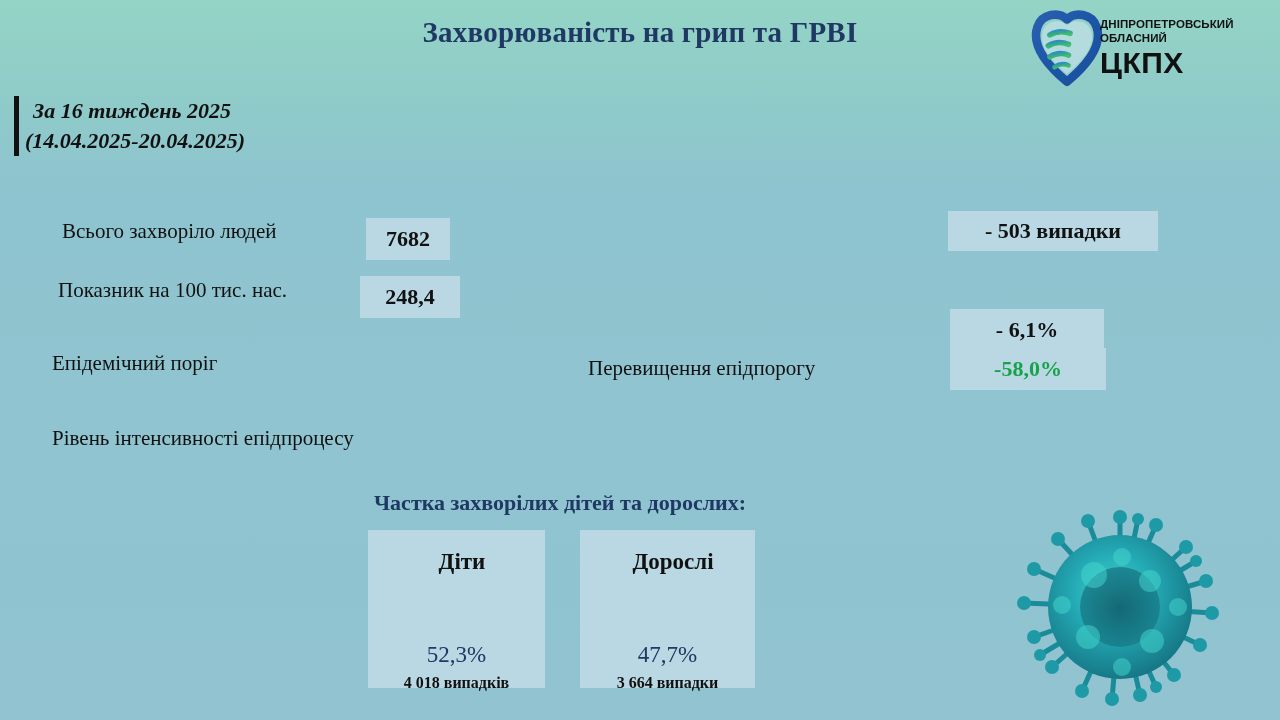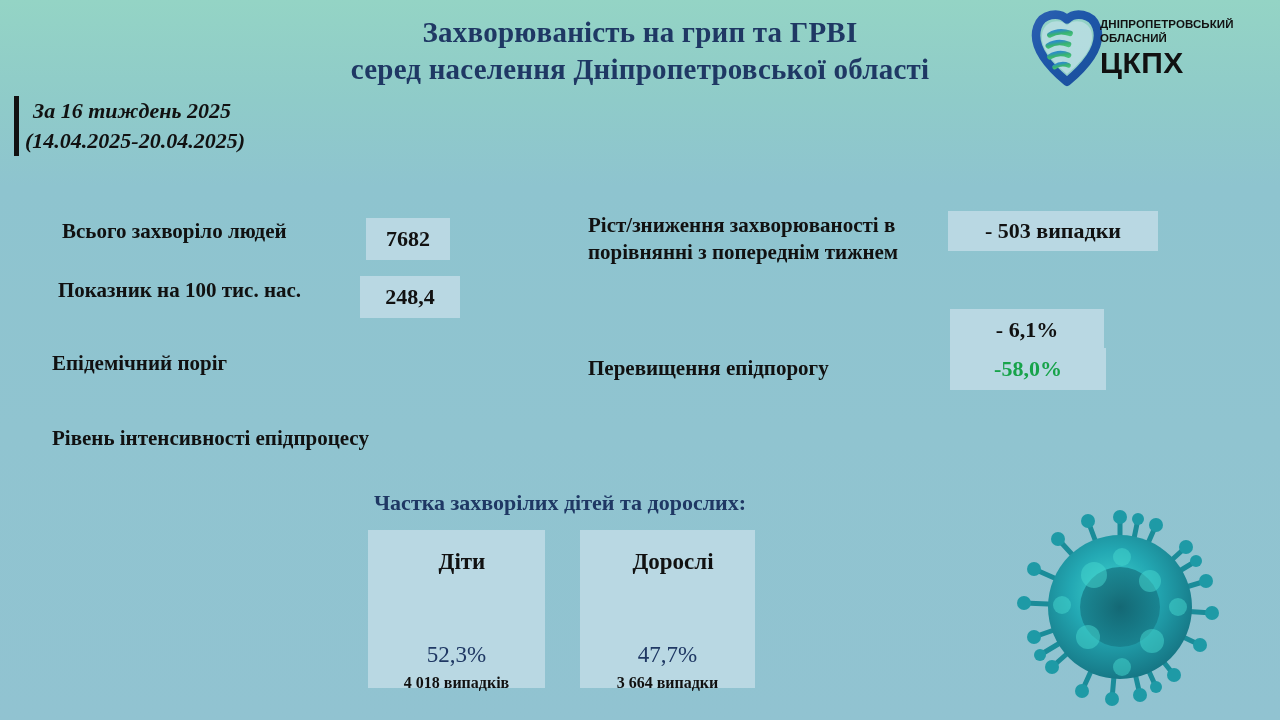--- a/index.html
+++ b/index.html
@@ -100,21 +100,21 @@
     color: #111111;
     font-weight: bold;
     font-size: 22px;
     white-space: nowrap;
   }
   .chip.green { color: #17a34a; }
 
   .stat-label {
     position: absolute;
     color: #111111;
-    font-weight: bold;
+    font-weight: normal;
     font-size: 21px;
     line-height: 27px;
     white-space: nowrap;
   }
   .stat-label.wrap { white-space: normal; }
 
   
   #label-total    { left: 62px;  top: 218px; }
   #label-rate     { left: 58px;  top: 277px; }
   #label-threshold{ left: 52px;  top: 350px; }
@@ -195,21 +195,20 @@
     height: 225px;
   }
 </style>
 </head>
 <body>
 
 <div id="stage">
 
   <div id="title">
     <span class="title-line">Захворюваність на грип та ГРВІ</span>
-    <span class="title-line">серед населення Дніпропетровської області</span>
   </div>
 
   <div id="logo">
     <svg id="logo-mark" viewBox="0 0 100 100">
       <defs>
         <linearGradient id="shieldGrad" x1="0" y1="0" x2="1" y2="1">
           <stop offset="0%" stop-color="#2b5fb0"></stop>
           <stop offset="45%" stop-color="#1d56a8"></stop>
           <stop offset="100%" stop-color="#1b4f9c"></stop>
         </linearGradient>
@@ -239,21 +238,20 @@
   </div>
 
   <div class="stat-label" id="label-total">Всього захворіло людей</div>
   <div class="chip" id="chip-total">7682</div>
 
   <div class="stat-label" id="label-rate">Показник на 100 тис. нас.</div>
   <div class="chip" id="chip-rate">248,4</div>
 
   <div class="stat-label" id="label-threshold">Епідемічний поріг</div>
 
-  <div class="stat-label wrap" id="label-change">Ріст/зниження захворюваності в порівнянні з попереднім тижнем</div>
   <div class="chip" id="chip-change-cases">- 503 випадки</div>
   <div class="chip" id="chip-change-pct">- 6,1%</div>
 
   <div class="stat-label" id="label-excess">Перевищення епідпорогу</div>
   <div class="chip green" id="chip-excess">-58,0%</div>
 
   <div class="stat-label" id="label-intensity">Рівень інтенсивності епідпроцесу</div>
 
   <div id="share-title">Частка захворілих дітей та дорослих:</div>
 

